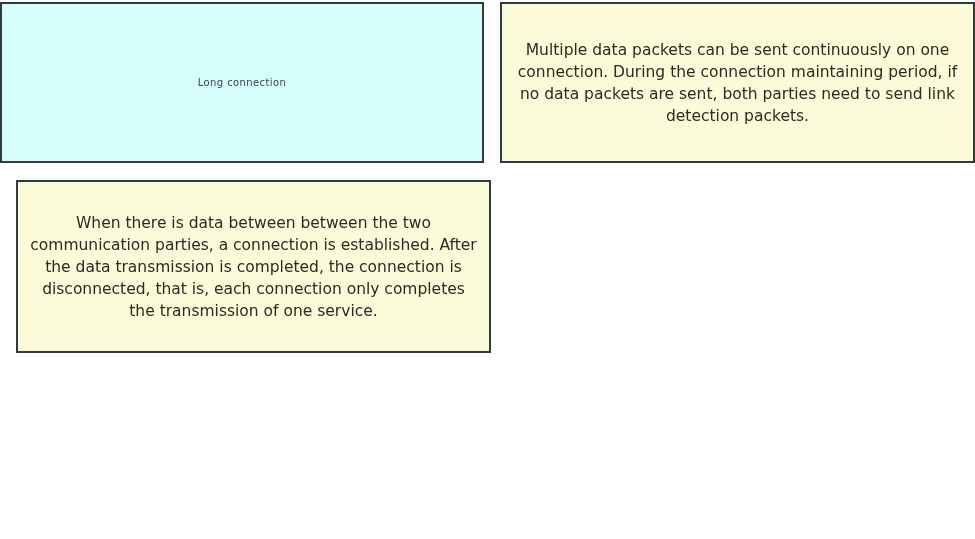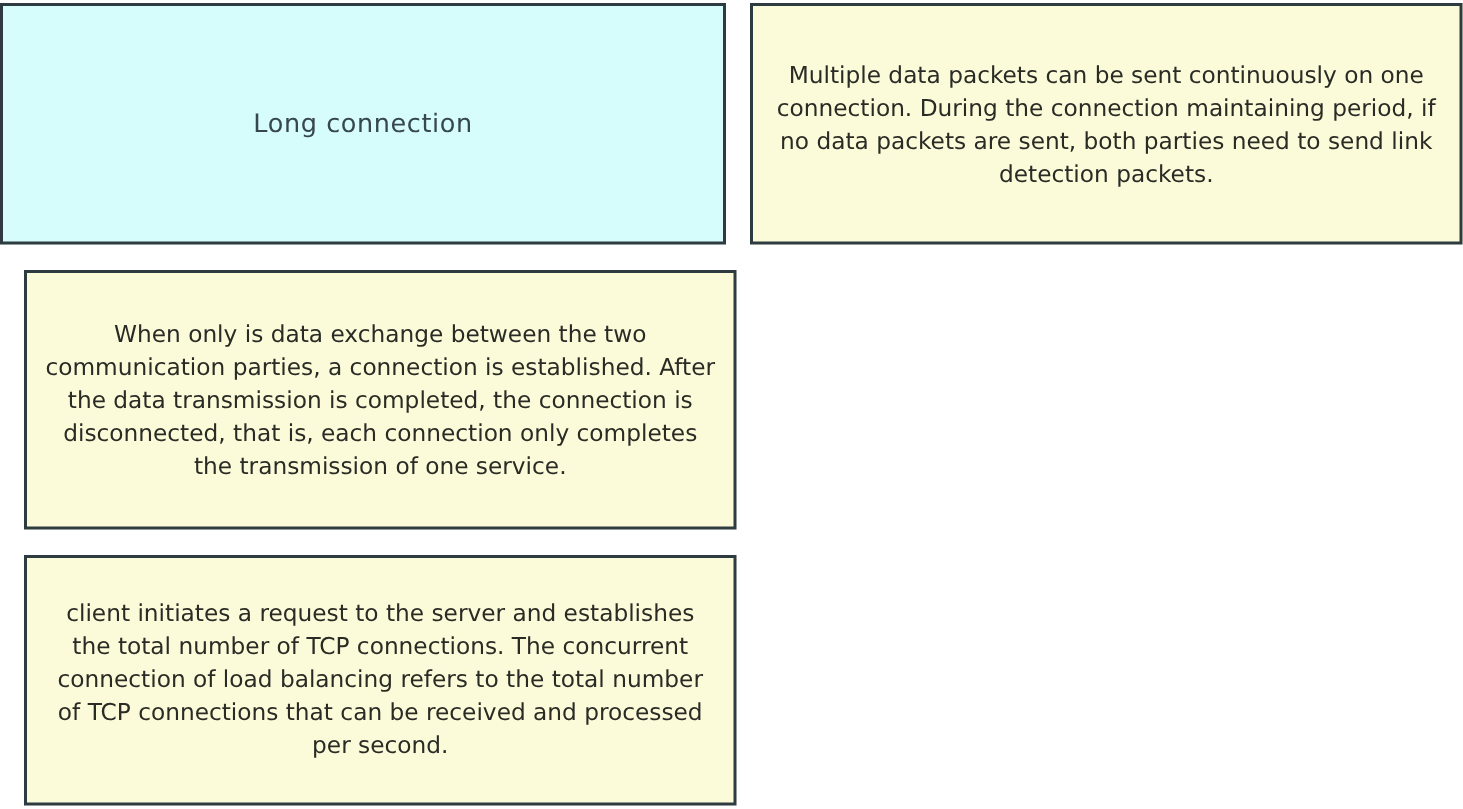--- a/index.html
+++ b/index.html
@@ -45,21 +45,21 @@
     justify-content: center;
     text-align: center;
     overflow: hidden;
   }
 
   .cell-term {
     width: 484px;
     flex: 0 0 484px;
     background: #d6fcfc;
     color: #37474f;
-    font-size: 17px;
+    font-size: 10px;
     letter-spacing: 0.4px;
   }
 
   .col-gap {
     width: 16px;
     flex: 0 0 16px;
     background: #ffffff;
   }
 
   .cell-desc {
@@ -95,26 +95,23 @@
     <div class="cell cell-desc">
       <span class="desc-text">Multiple data packets can be sent continuously on one connection. During the connection maintaining period, if no data packets are sent, both parties need to send link detection packets.</span>
     </div>
   </div>
 
   <div class="row-gap"></div>
 
   <div class="row row-2">
     <div class="col-gap"></div>
     <div class="cell cell-desc">
-      <span class="desc-text">When only is data exchange between the two communication parties, a connection is established. After the data transmission is completed, the connection is disconnected, that is, each connection only completes the transmission of one service.</span>
+      <span class="desc-text">When there is data between between the two communication parties, a connection is established. After the data transmission is completed, the connection is disconnected, that is, each connection only completes the transmission of one service.</span>
     </div>
   </div>
 
   <div class="row-gap"></div>
 
   <div class="row row-3">
     <div class="col-gap"></div>
-    <div class="cell cell-desc">
-      <span class="desc-text">client initiates a request to the server and establishes the total number of TCP connections. The concurrent connection of load balancing refers to the total number of TCP connections that can be received and processed per second.</span>
-    </div>
   </div>
 
 </div>
 
 </body></html>

